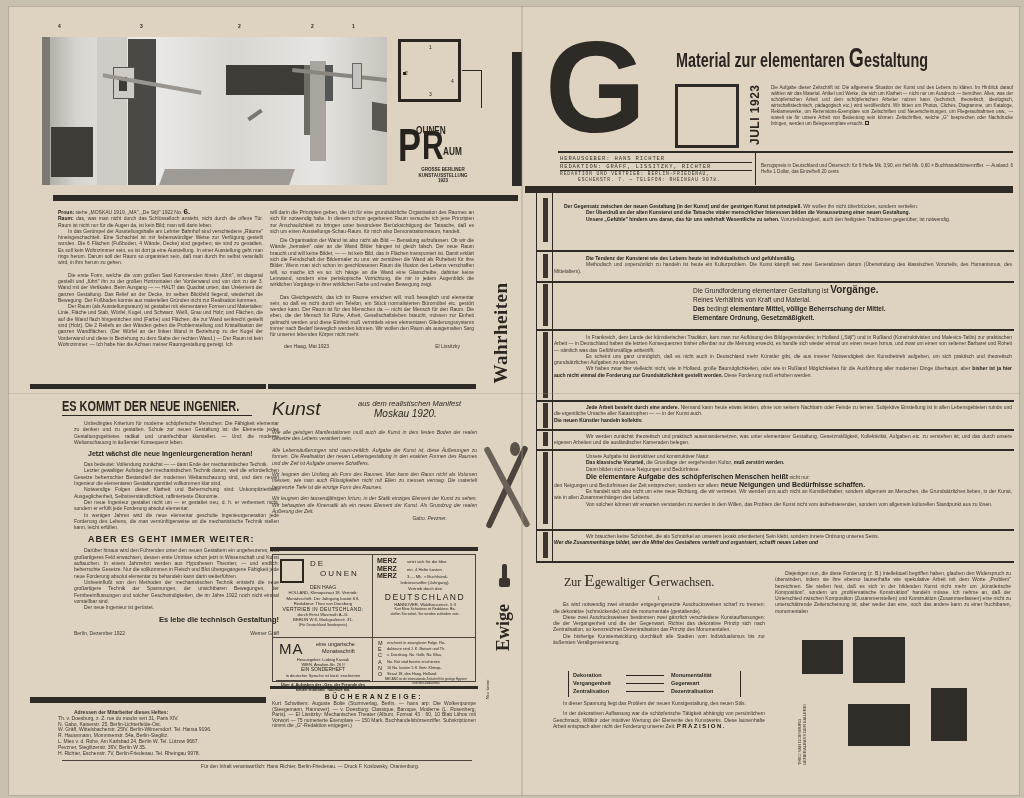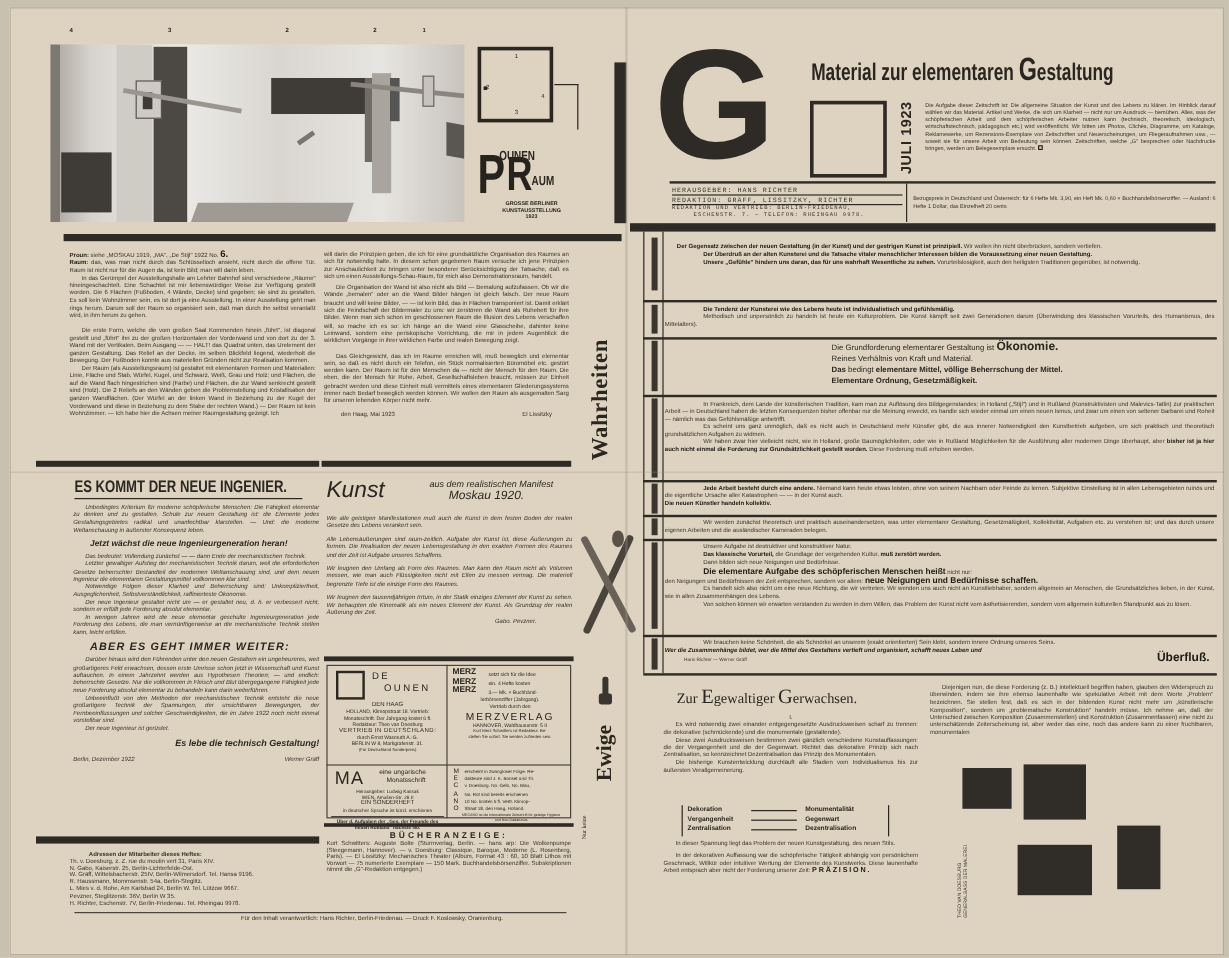--- a/index.html
+++ b/index.html
@@ -122,21 +122,21 @@
   <p style="margin-top:6px">Das Gleichgewicht, das ich im Raume erreichen will, muß beweglich und elementar sein, so daß es nicht durch ein Telefon, ein Stück normalisierten Büromöbel etc. gestört werden kann. Der Raum ist für den Menschen da — nicht der Mensch für den Raum. Die eben, die der Mensch für Ruhe, Arbeit, Gesellschaftsleben braucht, müssen zur Einheit gebracht werden und diese Einheit muß vermittels eines elementaren Gliederungssystems immer nach Bedarf beweglich werden können. Wir wollen den Raum als ausgemalten Sarg für unseren lebenden Körper nicht mehr.</p>
   <div style="display:flex;justify-content:space-between;margin-top:5px;padding:0 14px;">
     <span>den Haag, Mai 1923</span>
     <span>El Lissitzky</span>
   </div>
 </div>
 
 <div class="abs" style="left:62px;top:397px;width:190px;border-bottom:1.5px solid #2b2620;">
   <span class="col-head" style="font-size:14px;display:inline-block;transform:scaleX(0.78);transform-origin:left;white-space:nowrap;">ES KOMMT DER NEUE INGENIER.</span>
 </div>
-<div class="abs sm" style="left:61px;top:420px;width:205px;font-style:italic;">
+<div class="abs sm" style="left:74px;top:420px;width:205px;">
   <p>Unbedingtes Kriterium für moderne schöpferische Menschen: Die Fähigkeit elementar zu denken und zu gestalten. Schule zur neuen Gestaltung ist: die Elemente jedes Gestaltungsgebietes radikal und unanfechtbar klarstellen. — Und: die moderne Weltanschauung in äußerster Konsequenz leben.</p>
   <div style="font-size:7px;line-height:9px;margin:4px 0 3px 14px;font-weight:bold;color:#2b2620">Jetzt wächst die neue Ingenieurgeneration heran!</div>
   <p>Das bedeutet: Vollendung zunächst — — dann Ende der mechanistischen Technik.</p>
   <p>Letzter gewaltiger Aufstieg der mechanistischen Technik darum, weil die erforderlichen Gesetze beherrschter Bestandteil der modernen Weltanschauung sind, und dem neuen Ingenieur die elementaren Gestaltungsmittel vollkommen klar sind.</p>
   <p>Notwendige Folgen dieser Klarheit und Beherrschung sind: Unkompliziertheit, Ausgeglichenheit, Selbstverständlichkeit, raffinierteste Ökonomie.</p>
   <p>Der neue Ingenieur gestaltet nicht um — er gestaltet neu, d. h. er verbessert nicht, sondern er erfüllt jede Forderung absolut elementar.</p>
   <p>In wenigen Jahren wird die neue elementar geschulte Ingenieurgeneration jede Forderung des Lebens, die man vernünftigerweise an die mechanistische Technik stellen kann, leicht erfüllen.</p>
   <div style="font-size:9px;line-height:12px;margin:3px 0 2px 14px;font-weight:bold;letter-spacing:1px;color:#2b2620">ABER ES GEHT IMMER WEITER:</div>
   <p>Darüber hinaus wird den Führenden unter den neuen Gestaltern ein ungeheureres, weit großartigeres Feld erwachsen, dessen erste Umrisse schon jetzt in Wissenschaft und Kunst auftauchen. In einem Jahrzehnt werden aus Hypothesen Theorien; — und endlich: beherrschte Gesetze. Nur die vollkommen in Fleisch und Blut übergegangene Fähigkeit jede neue Forderung absolut elementar zu behandeln kann darin weiterführen.</p>
   <p>Unbeeinflußt von den Methoden der mechanistischen Technik entsteht die neue großartigere Technik der Spannungen, der unsichtbaren Bewegungen, der Fernbeeinflussungen und solcher Geschwindigkeiten, die im Jahre 1922 noch nicht einmal vorstellbar sind.</p>
@@ -208,21 +208,21 @@
     <div>MERZ</div>
   </div>
   <div class="abs" style="left:32px;top:1px;font-size:4.2px;line-height:7.5px;">
     <div>setzt sich für die Idee</div>
     <div>ein. 4 Hefte kosten</div>
     <div>3.— Mk. × Buchhänd-</div>
   </div>
   <div class="abs" style="left:0;top:23px;width:100px;text-align:center;font-size:4.2px;line-height:5.8px;">
     <div>lerbörsenziffer (Jahrgang).</div>
     <div>Vertrieb durch den</div>
-    <div style="font-size:8.5px;line-height:10px;letter-spacing:1.5px;">MERZVERLAG</div>
+    <div style="font-size:8.5px;line-height:10px;letter-spacing:1.5px;">DEUTSCHLAND</div>
     <div>HANNOVER, Waldhausenstr. 5 II</div>
     <div style="font-size:3.5px;line-height:4.3px">Kurt Merz Schwitters ist Redakteur. Be-</div>
     <div style="font-size:3.5px;line-height:4.3px">stellen Sie sofort. Sie werden zufrieden sein.</div>
   </div>
 </div>
 
 <div class="abs" style="left:276px;top:640px;width:94px;font-family:'Liberation Sans',sans-serif;">
   <span class="abs" style="left:3px;top:0;font-size:15px;letter-spacing:1px;">MA</span>
   <span class="abs" style="left:40px;top:1px;font-size:5.5px;">eine ungarische</span>
   <span class="abs" style="left:46px;top:8px;font-size:5.5px;">Monatsschrift</span>
@@ -331,21 +331,21 @@
   <p style="text-indent:32px"><b>Der Überdruß an der alten Kunsterei und die Tatsache vitaler menschlicher Interessen bilden die Voraussetzung einer neuen Gestaltung.</b></p>
   <p style="text-indent:32px"><b>Unsere „Gefühle" hindern uns daran, das für uns wahrhaft Wesentliche zu sehen.</b><span> Vorurteilslosigkeit, auch den heiligsten Traditionen gegenüber, ist notwendig.</span></p>
 </div>
 
 <div class="abs sm" style="left:554px;top:255px;width:458px;">
   <p style="text-indent:32px"><b>Die Tendenz der Kunsterei wie des Lebens heute ist individualistisch und gefühlsmäßig.</b></p>
   <p style="text-indent:32px"><span>Methodisch und unpersönlich zu handeln ist heute ein Kulturproblem. Die Kunst kämpft seit zwei Generationen darum (Überwindung des klassischen Vorurteils, des Humanismus, des Mittelalters).</span></p>
 </div>
 
 <div class="abs" style="left:693px;top:285px;width:320px;font-family:'Liberation Sans',sans-serif;font-size:6.5px;line-height:9px;color:#2b2620;">
-  <div><span>Die Grundforderung elementarer Gestaltung ist</span> <b style="font-size:10px">Ökonomie.</b></div>
+  <div><span>Die Grundforderung elementarer Gestaltung ist</span> <b style="font-size:10px">Vorgänge.</b></div>
   <div>Reines Verhältnis von Kraft und Material.</div>
   <div><b>Das</b> <span>bedingt</span> <b>elementare Mittel, völlige Beherrschung der Mittel.</b></div>
   <div><b>Elementare Ordnung, Gesetzmäßigkeit.</b></div>
 </div>
 
 <div class="abs sm" style="left:554px;top:334px;width:458px;">
   <p style="text-indent:32px">In Frankreich, dem Lande der künstlerischen Tradition, kam man zur Auflösung des Bildgegenstandes; in Holland („Stijl") und in Rußland (Konstruktivisten und Malevics-Tatlin) zur praktischen Arbeit — in Deutschland haben die letzten Konsequenzen bisher offenbar nur die Meinung erweckt, es handle sich wieder einmal um einen neuen Ismus, und zwar um einen von seltener Barbarei und Roheit — nämlich was das Gefühlsmäßige anbetrifft.</p>
   <p style="text-indent:32px">Es scheint uns ganz unmöglich, daß es nicht auch in Deutschland mehr Künstler gibt, die aus innerer Notwendigkeit den Kunstbetrieb aufgeben, um sich praktisch und theoretisch grundsätzlichen Aufgaben zu widmen.</p>
   <p style="text-indent:32px"><span>Wir haben zwar hier vielleicht nicht, wie in Holland, große Baumöglichkeiten, oder wie in Rußland Möglichkeiten für die Ausführung aller modernen Dinge überhaupt, aber </span><b>bisher ist ja hier auch nicht einmal die Forderung zur Grundsätzlichkeit gestellt worden.</b><span> Diese Forderung muß erhoben werden.</span></p>
 </div>
@@ -365,24 +365,20 @@
   <p style="text-indent:32px">Dann bilden sich neue Neigungen und Bedürfnisse.</p>
   <p style="text-indent:32px;font-size:7px;line-height:9px;"><b>Die elementare Aufgabe des schöpferischen Menschen heißt</b><span style="font-size:5px"> nicht nur:</span></p>
   <div><span>den Neigungen und Bedürfnissen der Zeit entsprechen, sondern vor allem: </span><b style="font-size:7px">neue Neigungen und Bedürfnisse schaffen.</b></div>
   <p style="text-indent:32px">Es handelt sich also nicht um eine neue Richtung, die wir vertreten. Wir wenden uns auch nicht an Kunstliebhaber, sondern allgemein an Menschen, die Grundsätzliches lieben, in der Kunst, wie in allen Zusammenhängen des Lebens.</p>
   <p style="text-indent:32px">Von solchen können wir erwarten verstanden zu werden in dem Willen, das Problem der Kunst nicht vom ästhetisierenden, sondern vom allgemein kulturellen Standpunkt aus zu lösen.</p>
 </div>
 
 <div class="abs sm" style="left:554px;top:533px;width:458px;">
   <p style="text-indent:32px">Wir brauchen keine Schönheit, die als Schnörkel an unserem (exakt orientierten) Sein klebt, sondern innere Ordnung unseres Seins.</p>
   <div><b style="font-style:italic">Wer die Zusammenhänge bildet, wer die Mittel des Gestaltens vertieft und organisiert, schafft neues Leben und</b></div>
-  <div style="display:flex;justify-content:space-between;align-items:baseline;">
-    <span style="font-size:4px;padding-left:16px">Hans Richter — Werner Gräff</span>
-    <b style="font-size:10px;padding-right:4px;">Überfluß.</b>
-  </div>
 </div>
 
 <div class="abs" style="left:564px;top:571px;font-family:'Liberation Serif',serif;font-size:12px;white-space:nowrap;">
   <span>Zur </span><span style="font-size:17px">E</span><span>gewaltiger </span><span style="font-size:17px">G</span><span>erwachsen.</span>
 </div>
 <div class="abs sm" style="left:553px;top:595px;width:212px;">
   <div style="text-align:center">I.</div>
   <p>Es wird notwendig zwei einander entgegengesetzte Ausdrucksweisen scharf zu trennen: die dekorative (schmückende) und die monumentale (gestaltende).</p>
   <p>Diese zwei Ausdrucksweisen bestimmen zwei gänzlich verschiedene Kunstauffassungen: die der Vergangenheit und die der Gegenwart. Richtet das dekorative Prinzip sich nach Zentralisation, so kennzeichnet Dezentralisation das Prinzip des Monumentalen.</p>
   <p>Die bisherige Kunstentwicklung durchläuft alle Stadien vom Individualismus bis zur äußersten Verallgemeinerung.</p>

